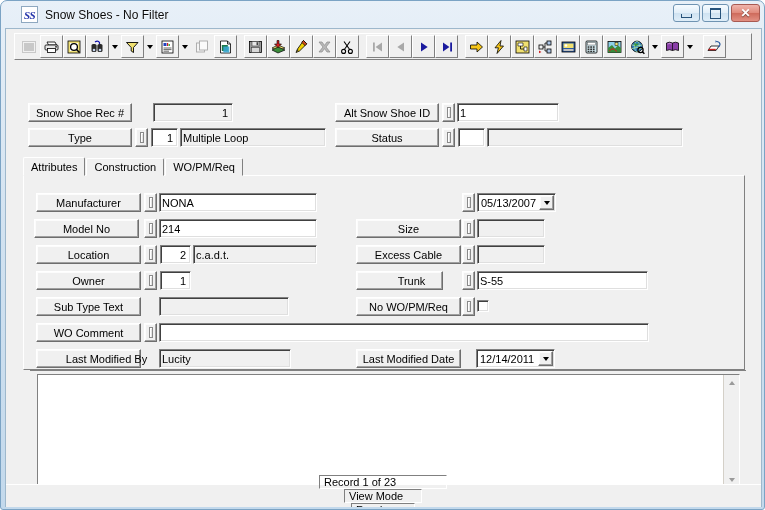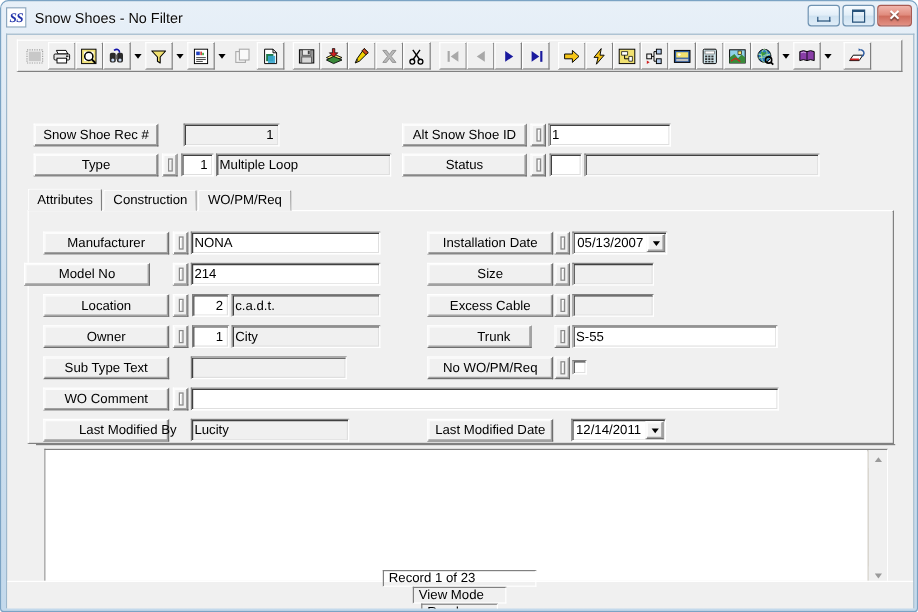--- a/index.html
+++ b/index.html
@@ -34,21 +34,21 @@
   
   .titlebar {
     position: absolute;
     left: 0; top: 0;
     width: 757px; height: 27px;
     display: flex;
     align-items: center;
   }
   .title-icon {
     width: 17px; height: 17px;
-    margin-left: 0;
+    margin-left: 16px;
     background: #ffffff;
     border: 1px solid #8ea8c0;
     color: #2233aa;
     font-family: "Liberation Serif", serif;
     font-size: 11px;
     font-weight: bold;
     font-style: italic;
     line-height: 16px;
     text-align: center;
     letter-spacing: -0.5px;
@@ -693,44 +693,42 @@
         <div class="tab">Construction</div>
         <div class="tab">WO/PM/Req</div>
       </div>
 
       <div class="lbl-btn hdr" style="left:30px; top:164px; width:105px;">Manufacturer</div>
       <div class="pin hdr" style="left:138px; top:164px;">
           <i></i>
         </div>
       <div class="inp hdr" style="left:153px; top:164px; width:158px;">NONA</div>
 
-      <div class="lbl-btn hdr" style="left:14px; top:190px; width:105px;">Model No</div>
+      <div class="lbl-btn hdr" style="left:28px; top:190px; width:105px;">Model No</div>
       <div class="pin hdr" style="left:138px; top:190px;">
           <i></i>
         </div>
       <div class="inp hdr" style="left:153px; top:190px; width:158px;">214</div>
 
       <div class="lbl-btn hdr" style="left:30px; top:216px; width:105px;">Location</div>
       <div class="pin hdr" style="left:138px; top:216px;">
           <i></i>
         </div>
       <div class="inp num hdr" style="left:154px; top:216px; width:31px;">2</div>
       <div class="inp ro hdr" style="left:187px; top:216px; width:124px;">c.a.d.t.</div>
 
       <div class="lbl-btn hdr" style="left:30px; top:242px; width:105px;">Owner</div>
       <div class="pin hdr" style="left:138px; top:242px;">
           <i></i>
         </div>
       <div class="inp num hdr" style="left:154px; top:242px; width:31px;">1</div>
-      <div class="inp ro hdr" style="left:187px; top:242px; width:124px;">City</div>
 
       <div class="lbl-btn hdr" style="left:30px; top:268px; width:105px;">Sub Type Text</div>
       <div class="inp ro hdr" style="left:153px; top:268px; width:130px;"></div>
 
-      <div class="lbl-btn hdr" style="left:350px; top:164px; width:105px;">Installation Date</div>
       <div class="pin hdr" style="left:456px; top:164px;">
           <i></i>
         </div>
       <div class="combo hdr" style="left:471px; top:164px; width:79px;">
         <span class="cv">05/13/2007</span>
         <span class="combo-arrow"></span>
       </div>
 
       <div class="lbl-btn hdr" style="left:350px; top:190px; width:105px;">Size</div>
       <div class="pin hdr" style="left:456px; top:190px;">

